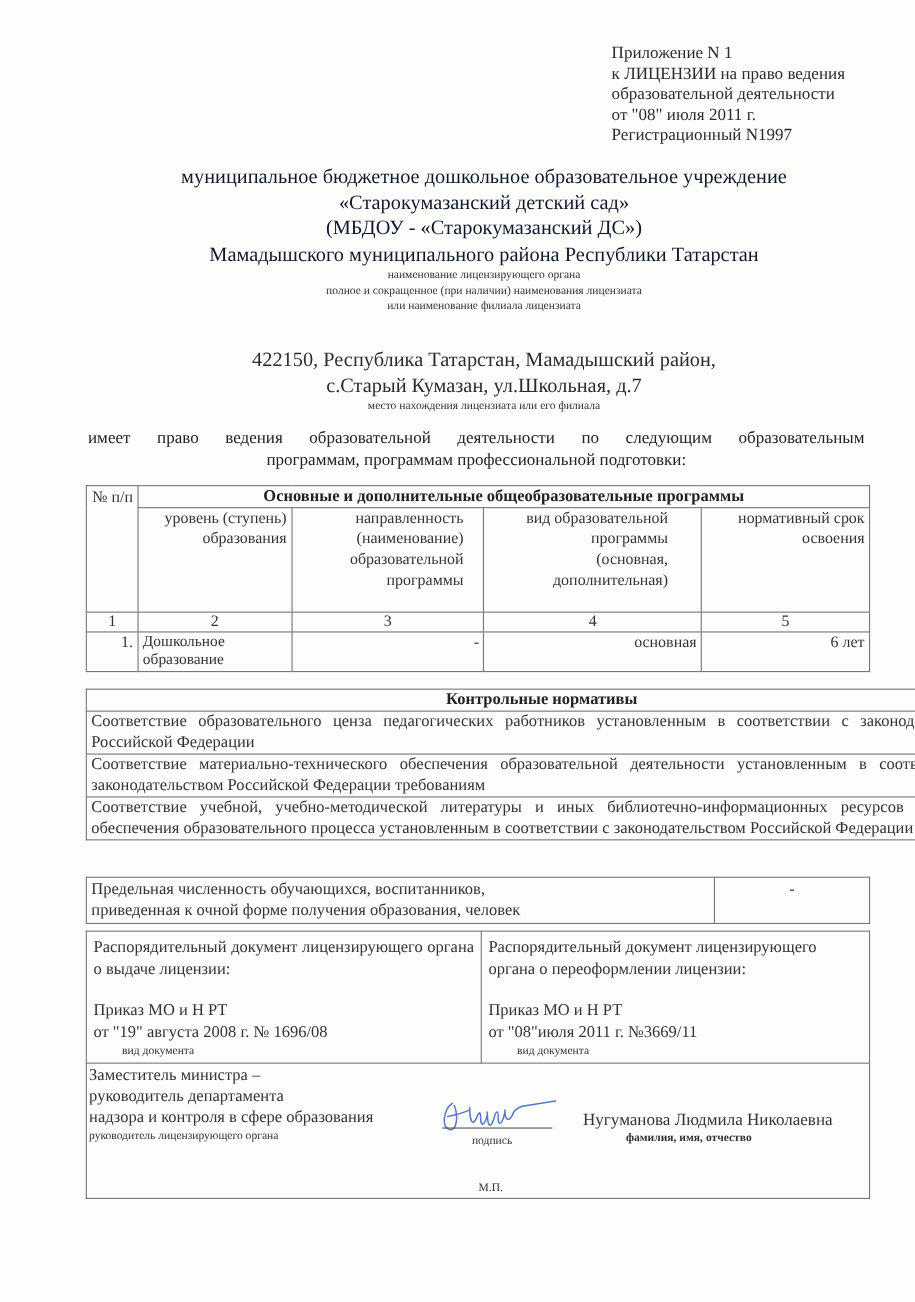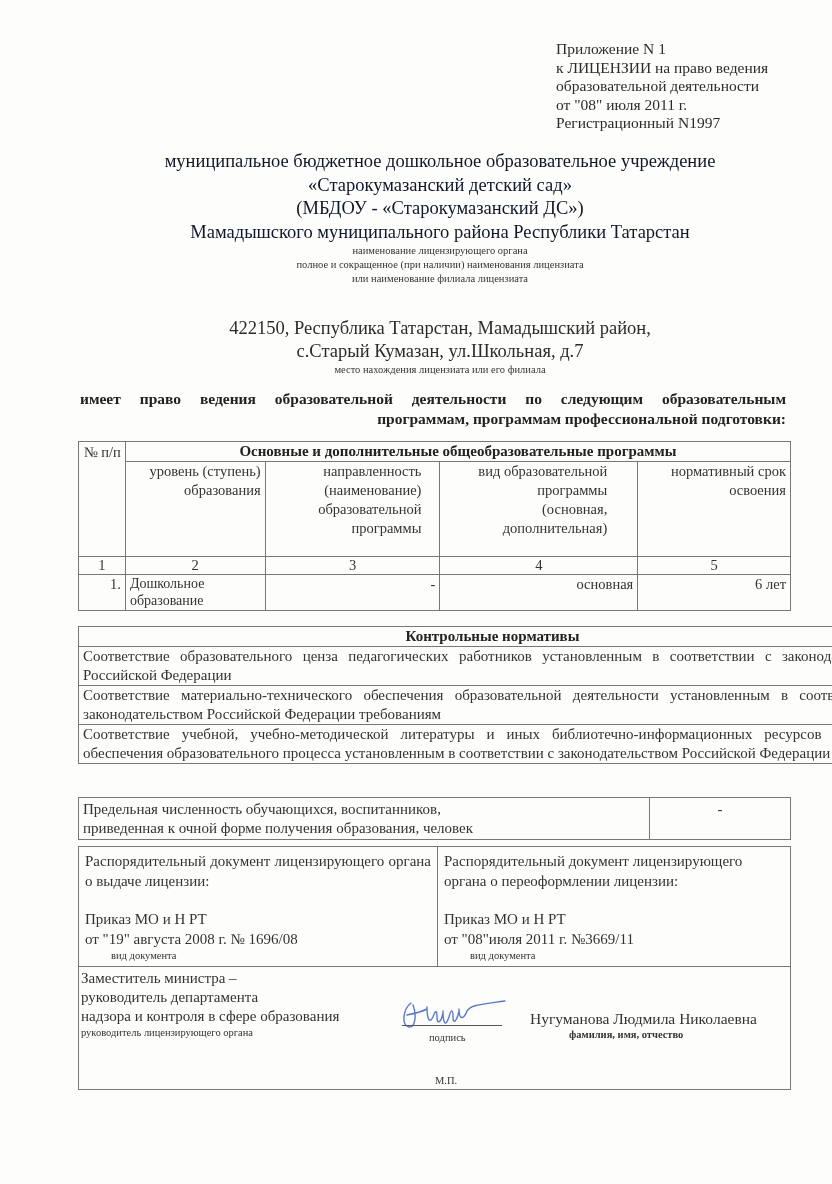--- a/index.html
+++ b/index.html
@@ -25,24 +25,24 @@
     color: #222; line-height: 24px;
   }
   .org-line { font-size: 18.5px; line-height: 23.5px; color: #0f172a; }
   .caption { font-size: 10.5px; line-height: 14px; color: #333; text-align: center; }
   .addr-block {
     left: 60px; top: 317px; width: 760px; text-align: center;
   }
   .addr-line { font-size: 18.5px; line-height: 23px; color: #2b2b2b; }
   .rights {
     left: 80px; top: 389px; width: 706px;
-    font-weight: bold; font-size: 15.5px; line-height: 20px;
+    font-weight: normal; font-size: 15.5px; line-height: 20px;
     text-align: justify; color: #222;
   }
-  .rights .last { text-align: right; }
+  .rights .last { text-align: center; }
   table {
     border-collapse: collapse;
     font-size: 14.5px; color: #333;
     position: absolute;
   }
   td, th { border: 1px solid #777; padding: 0 4px; vertical-align: top; font-weight: normal; }
   .t1 { left: 78px; top: 441px; width: 713px; }
   .t1 .hdr-bold { font-weight: bold; text-align: center; font-size: 15px; color: #222; }
   .t1 .c { text-align: right; }
   .t1 .num { text-align: center; }

